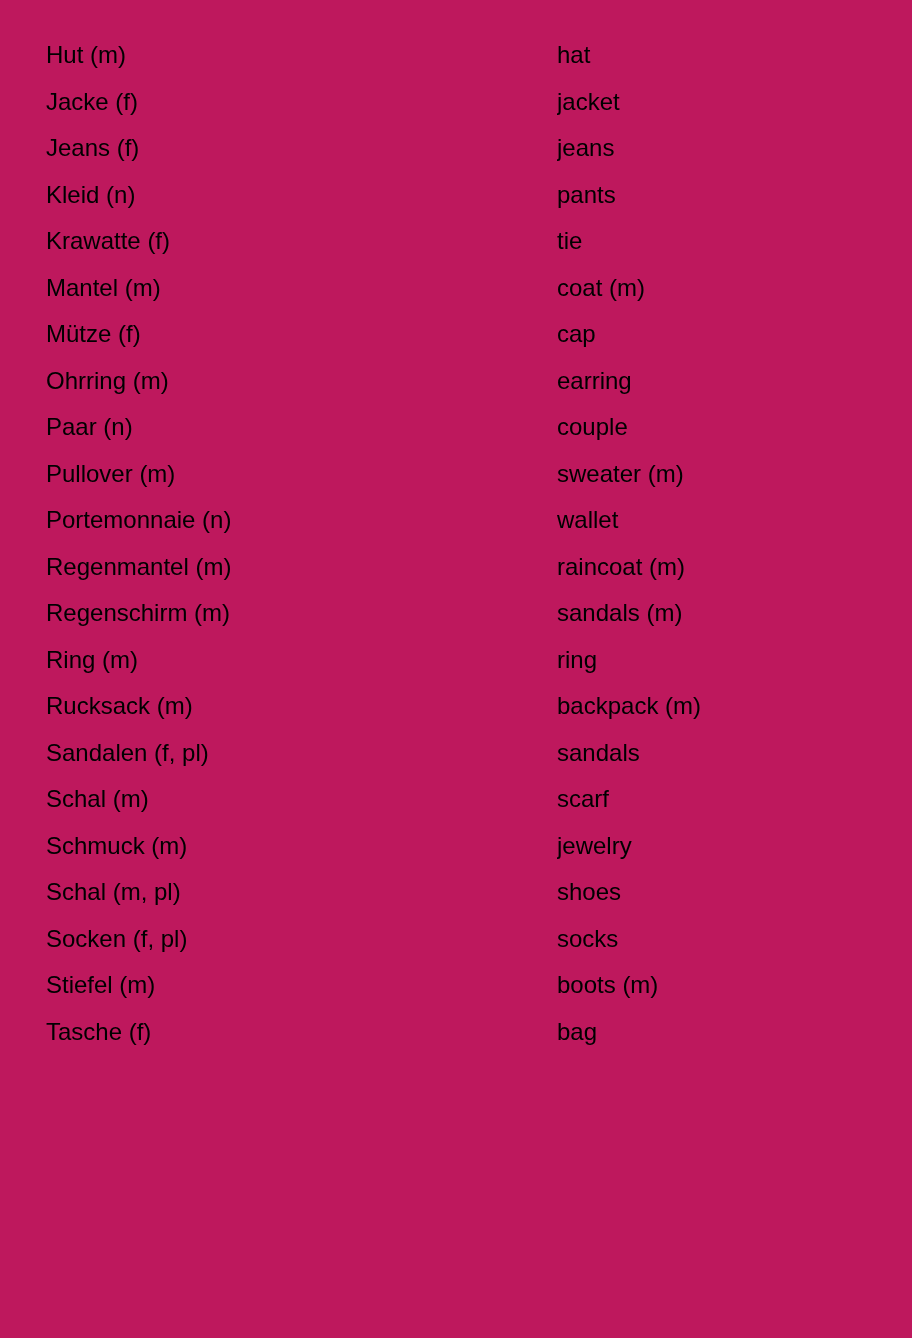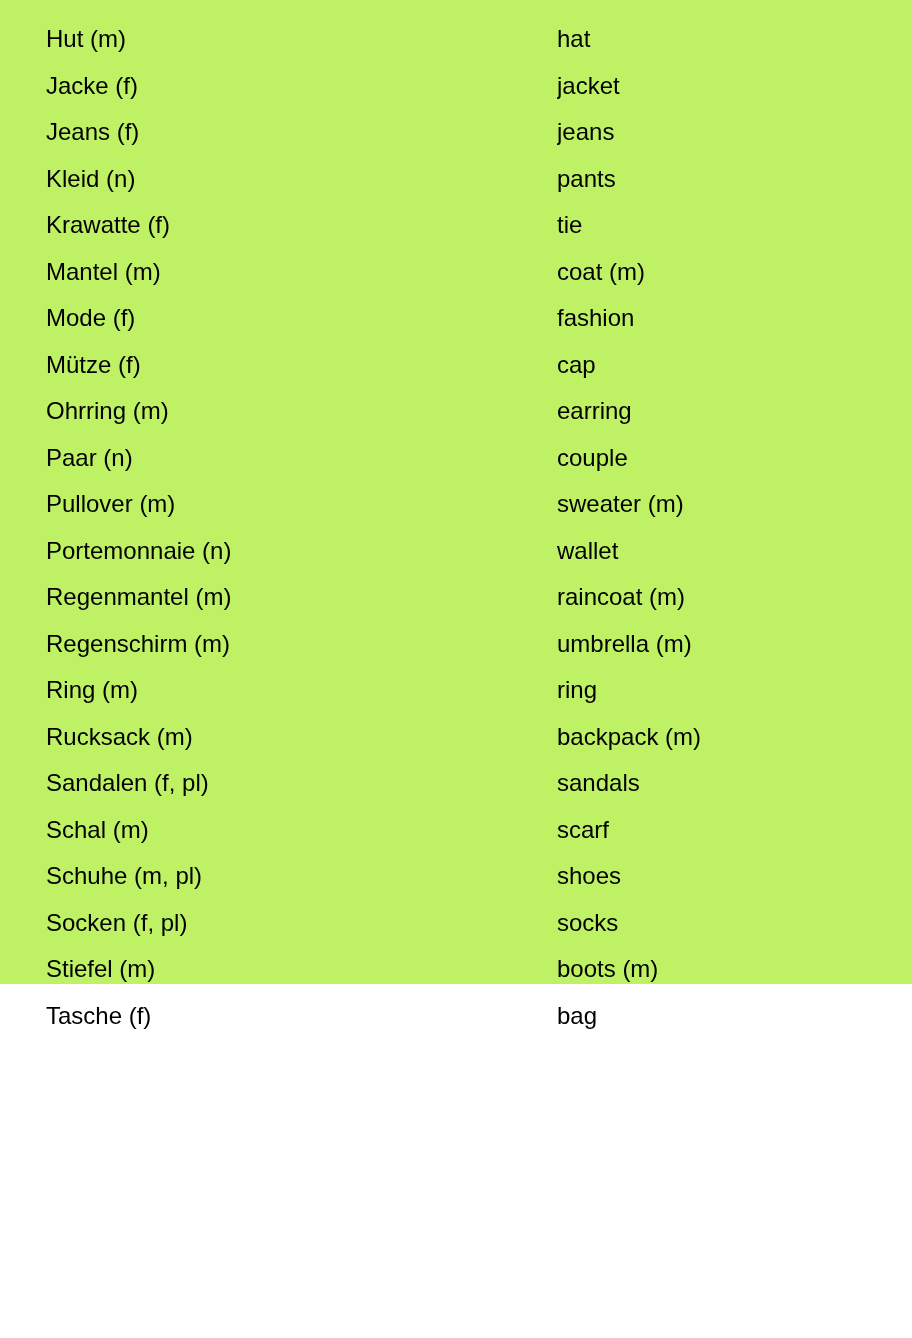--- a/index.html
+++ b/index.html
@@ -10,24 +10,24 @@
   }
   body {
     width: 912px;
     height: 1338px;
     font-family: "Liberation Sans", sans-serif;
     color: #000000;
     overflow: hidden;
   }
   .vocab-sheet {
     width: 912px;
-    height: 984px;
+    height: 1338px;
     box-sizing: border-box;
-    padding-top: 16px;
-    background: #bef264;
+    padding-top: 32px;
+    background: #be185d;
   }
   .vocab-table {
     width: 100%;
     border-collapse: collapse;
     table-layout: fixed;
   }
   .vocab-row {
     height: 46.5px;
   }
   .vocab-cell {
@@ -74,24 +74,20 @@
         </tr>
         <tr class="vocab-row">
           <td class="vocab-cell col-term">Krawatte (f)</td>
           <td class="vocab-cell col-translation">tie</td>
         </tr>
         <tr class="vocab-row">
           <td class="vocab-cell col-term">Mantel (m)</td>
           <td class="vocab-cell col-translation">coat (m)</td>
         </tr>
         <tr class="vocab-row">
-          <td class="vocab-cell col-term">Mode (f)</td>
-          <td class="vocab-cell col-translation">fashion</td>
-        </tr>
-        <tr class="vocab-row">
           <td class="vocab-cell col-term">Mütze (f)</td>
           <td class="vocab-cell col-translation">cap</td>
         </tr>
         <tr class="vocab-row">
           <td class="vocab-cell col-term">Ohrring (m)</td>
           <td class="vocab-cell col-translation">earring</td>
         </tr>
         <tr class="vocab-row">
           <td class="vocab-cell col-term">Paar (n)</td>
           <td class="vocab-cell col-translation">couple</td>
@@ -103,40 +99,44 @@
         <tr class="vocab-row">
           <td class="vocab-cell col-term">Portemonnaie (n)</td>
           <td class="vocab-cell col-translation">wallet</td>
         </tr>
         <tr class="vocab-row">
           <td class="vocab-cell col-term">Regenmantel (m)</td>
           <td class="vocab-cell col-translation">raincoat (m)</td>
         </tr>
         <tr class="vocab-row">
           <td class="vocab-cell col-term">Regenschirm (m)</td>
-          <td class="vocab-cell col-translation">umbrella (m)</td>
+          <td class="vocab-cell col-translation">sandals (m)</td>
         </tr>
         <tr class="vocab-row">
           <td class="vocab-cell col-term">Ring (m)</td>
           <td class="vocab-cell col-translation">ring</td>
         </tr>
         <tr class="vocab-row">
           <td class="vocab-cell col-term">Rucksack (m)</td>
           <td class="vocab-cell col-translation">backpack (m)</td>
         </tr>
         <tr class="vocab-row">
           <td class="vocab-cell col-term">Sandalen (f, pl)</td>
           <td class="vocab-cell col-translation">sandals</td>
         </tr>
         <tr class="vocab-row">
           <td class="vocab-cell col-term">Schal (m)</td>
           <td class="vocab-cell col-translation">scarf</td>
         </tr>
         <tr class="vocab-row">
-          <td class="vocab-cell col-term">Schuhe (m, pl)</td>
+          <td class="vocab-cell col-term">Schmuck (m)</td>
+          <td class="vocab-cell col-translation">jewelry</td>
+        </tr>
+        <tr class="vocab-row">
+          <td class="vocab-cell col-term">Schal (m, pl)</td>
           <td class="vocab-cell col-translation">shoes</td>
         </tr>
         <tr class="vocab-row">
           <td class="vocab-cell col-term">Socken (f, pl)</td>
           <td class="vocab-cell col-translation">socks</td>
         </tr>
         <tr class="vocab-row">
           <td class="vocab-cell col-term">Stiefel (m)</td>
           <td class="vocab-cell col-translation">boots (m)</td>
         </tr>

